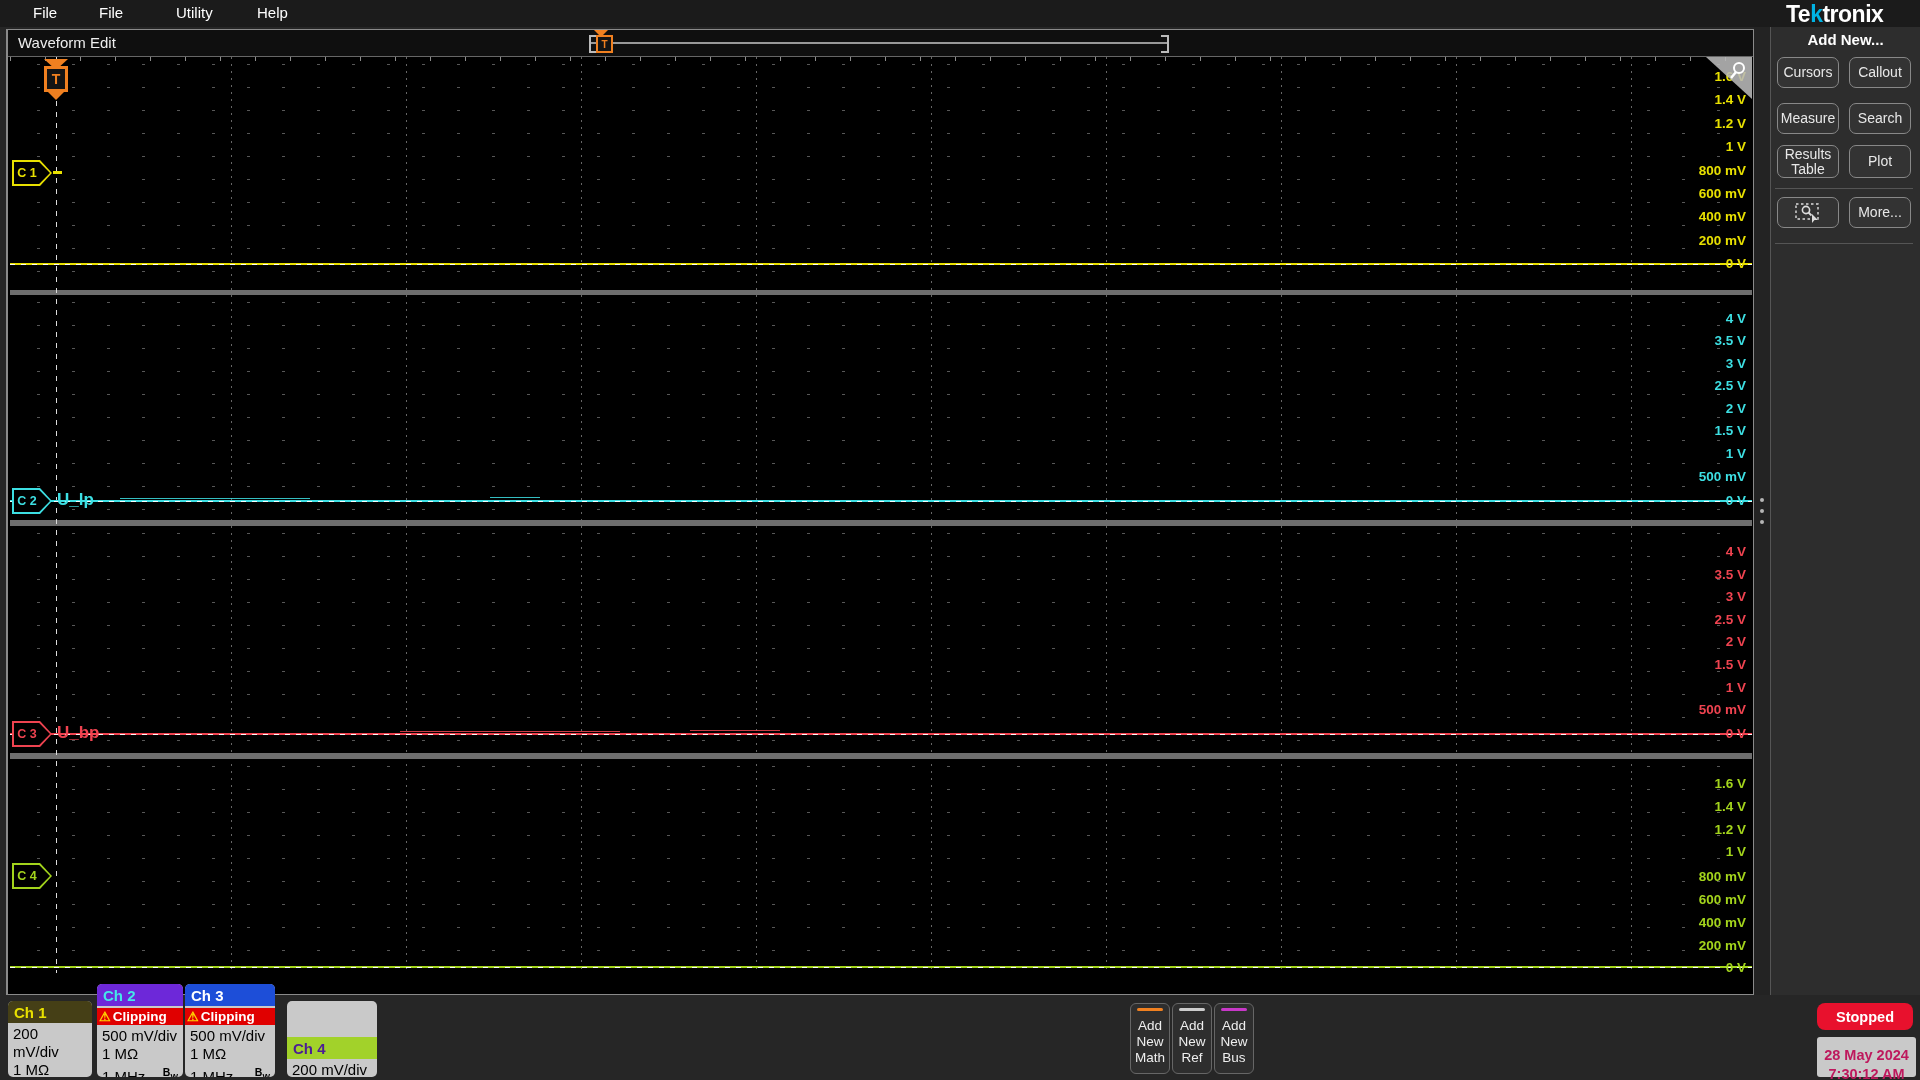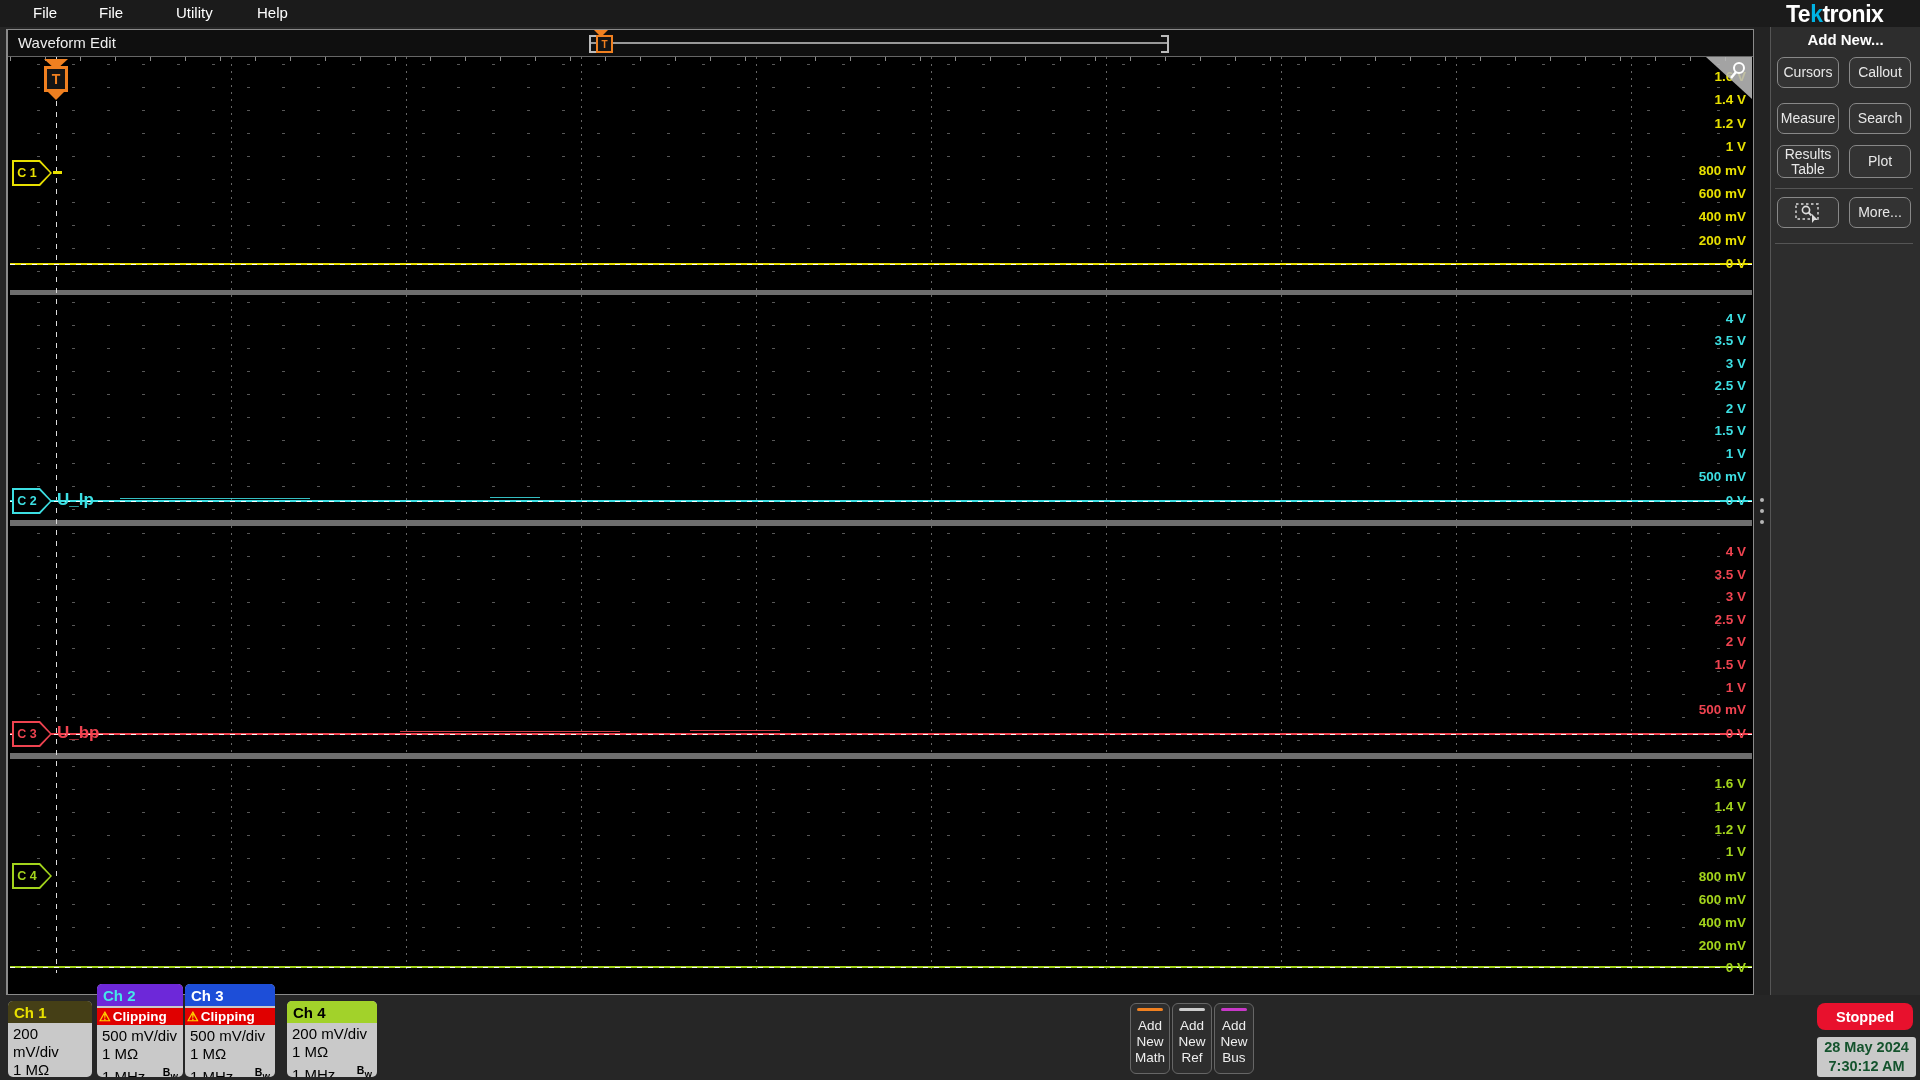--- a/index.html
+++ b/index.html
@@ -77,38 +77,38 @@
   .sb-btn{position:absolute;width:62px;height:31px;background:#333;border:1px solid #888;border-radius:7px;
           color:#e8e8e8;font-size:14px;display:flex;align-items:center;justify-content:center;text-align:center;
           line-height:15px;box-sizing:border-box;cursor:default;}
   .sb-sep{position:absolute;left:4px;width:138px;height:1px;background:#555;}
 
   
   .bottombar{position:absolute;left:0;top:995px;width:1920px;height:85px;background:#262626;}
   .ch-card{position:absolute;bottom:3px;border-radius:5px;overflow:hidden;background:#c9c9c9;font-size:15px;}
   .ch-card .hdr{height:22px;font-weight:bold;padding-left:6px;display:flex;align-items:center;}
   .hdr1{background:#453f16;color:#e8e000;} .hdr2{background:#6d28d9;color:#45e8e8;}
-  .hdr3{background:#1d4ed8;color:#fff;}    .hdr4{background:#a2d22a;color:#000000;}
+  .hdr3{background:#1d4ed8;color:#fff;}    .hdr4{background:#a2d22a;color:#4c1d95;margin-top:36px;}
   .clip-bar{height:17px;background:#e00000;color:#fff;font-weight:bold;font-size:13.5px;
             display:flex;align-items:center;padding-left:2px;border-top:2px solid #c9c9c9;}
   .warn{color:#ffd400;font-size:13px;margin-right:2px;}
   .card-rows{padding:2px 5px 0 5px;color:#000;line-height:18px;}
   .row-flex{display:flex;justify-content:space-between;align-items:flex-end;}
   .bw{font-size:10.5px;font-weight:bold;color:#000;}
   .bw sub{font-size:8px;}
 
   .addnew{position:absolute;bottom:6px;width:40px;height:71px;background:#2e2e2e;border:1px solid #666;border-radius:6px;
           color:#eee;font-size:13.5px;text-align:center;box-sizing:border-box;padding-top:14px;line-height:16px;cursor:default;}
   .addnew .strip{position:absolute;top:4px;left:6px;right:6px;height:3px;border-radius:2px;}
   .strip-math{background:#f08020;} .strip-ref{background:#ccc;} .strip-bus{background:#c838c8;}
 
   .stopped{position:absolute;left:1817px;top:1003px;width:96px;height:27px;background:#e8112d;border-radius:8px;
            color:#fff;font-weight:bold;font-size:14.5px;display:flex;align-items:center;justify-content:center;}
   .datetime{position:absolute;left:1817px;top:1037px;width:99px;height:40px;background:#c9c9c9;border-radius:3px;
-            color:#14532d;font-size:14.5px;font-weight:bold;text-align:center;line-height:19px;padding-top:1px;box-sizing:border-box;}
+            color:#be185d;font-size:14.5px;font-weight:bold;text-align:center;line-height:19px;padding-top:9px;box-sizing:border-box;}
 </style>
 </head>
 <body>
 
 <div class="page">
 
   <div class="menubar">
     <div class="menu-item" style="left:33px">File</div>
     <div class="menu-item" style="left:99px">File</div>
     <div class="menu-item" style="left:176px">Utility</div>

